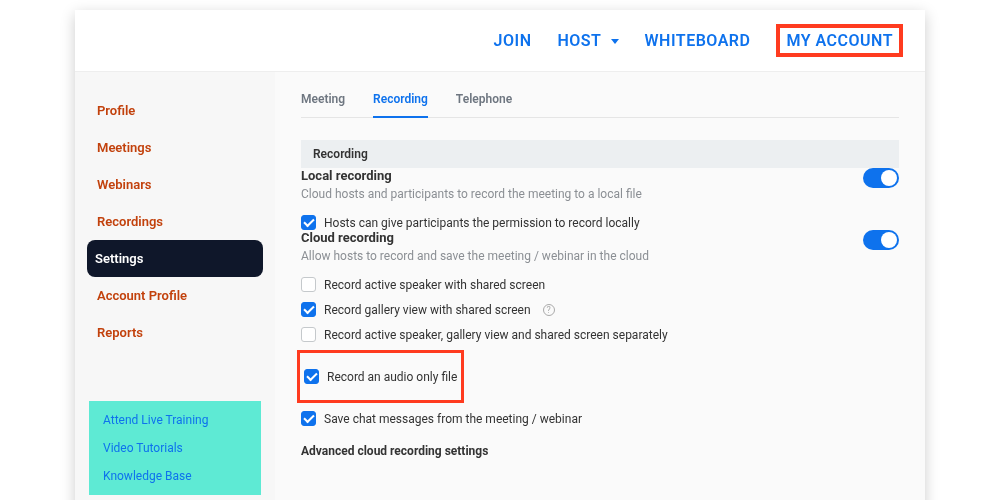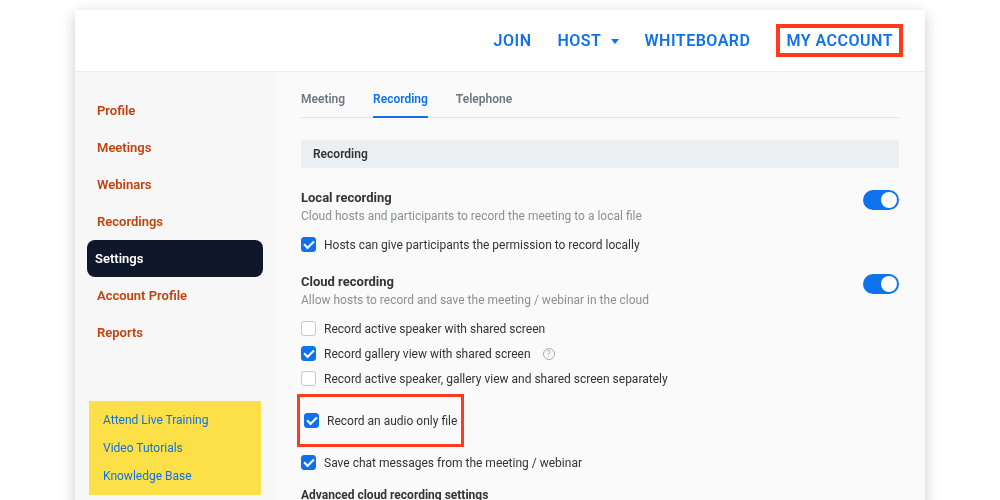--- a/index.html
+++ b/index.html
@@ -52,21 +52,21 @@
   }
   .sidebar-item.active {
     background: #0f172a;
     color: #fff;
     border-radius: 8px;
     margin: 0 12px;
     padding: 11px 8px;
   }
   .sidebar-links {
     margin: 50px 14px 0 14px;
-    background: #fde047;
+    background: #5eead4;
     padding: 12px 14px;
     display: flex;
     flex-direction: column;
     gap: 14px;
     font-size: 12px;
   }
   .sidebar-links a { color: #0E72ED; text-decoration: none; cursor: pointer; }
   .main {
     flex: 1;
     background: #fafafa;
@@ -87,21 +87,20 @@
     background: #eceff1;
     padding: 7px 12px;
     font-size: 12px;
     font-weight: 600;
     color: #333;
   }
   .setting-group {
     display: flex;
     align-items: flex-start;
     justify-content: space-between;
-    margin-top: 22px;
   }
   .setting-text { flex: 1; }
   .setting-title { font-size: 13px; font-weight: 700; color: #333; }
   .setting-desc { font-size: 12px; color: #8b8f94; margin-top: 4px; }
   .toggle {
     width: 36px;
     height: 20px;
     background: #0E72ED;
     border-radius: 10px;
     position: relative;

